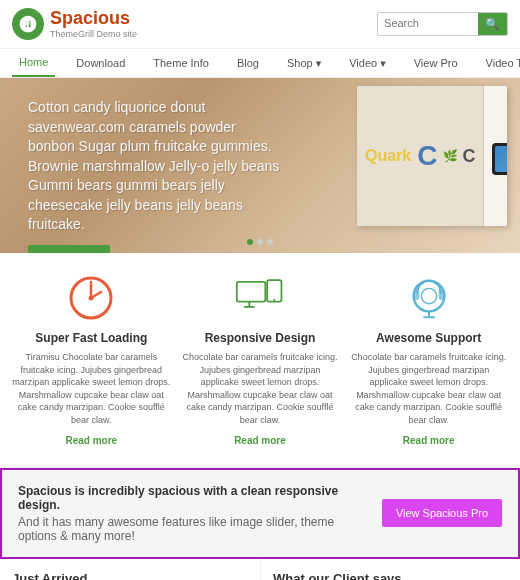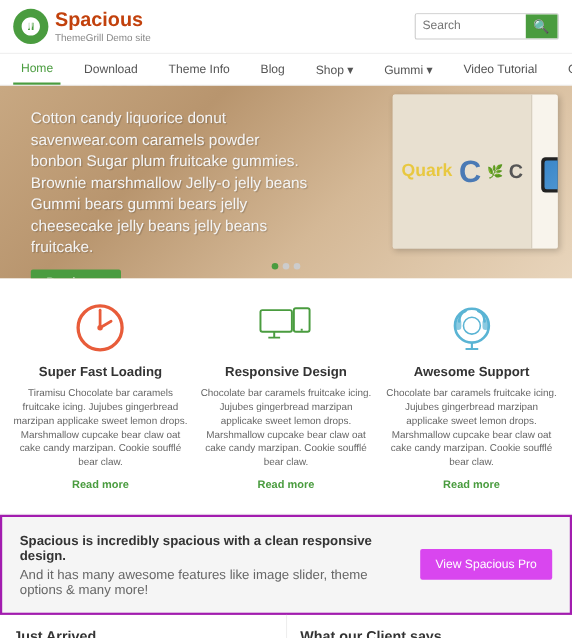--- a/index.html
+++ b/index.html
@@ -72,21 +72,22 @@
     <button>🔍</button>
   </div>
 </div>
 
 <nav class="nav">
   <a href="#" class="active">Home</a>
   <a href="#">Download</a>
   <a href="#">Theme Info</a>
   <a href="#">Blog</a>
   <a href="#">Shop ▾</a>
-  <a href="#">Gummi ▾</a>
+  <a href="#">Video ▾</a>
+  <a href="#">View Pro</a>
   <a href="#">Video Tutorial</a>
   <a href="#">Contact Us</a>
 </nav>
 
 <div class="hero">
   <div class="hero-overlay">
     <div class="hero-title">Free Awesome slider</div>
     <div class="hero-text">Cotton candy liquorice donut savenwear.com caramels powder bonbon Sugar plum fruitcake gummies. Brownie marshmallow Jelly-o jelly beans Gummi bears gummi bears jelly cheesecake jelly beans jelly beans fruitcake.</div>
     <button class="hero-btn">Read more</button>
   </div>

